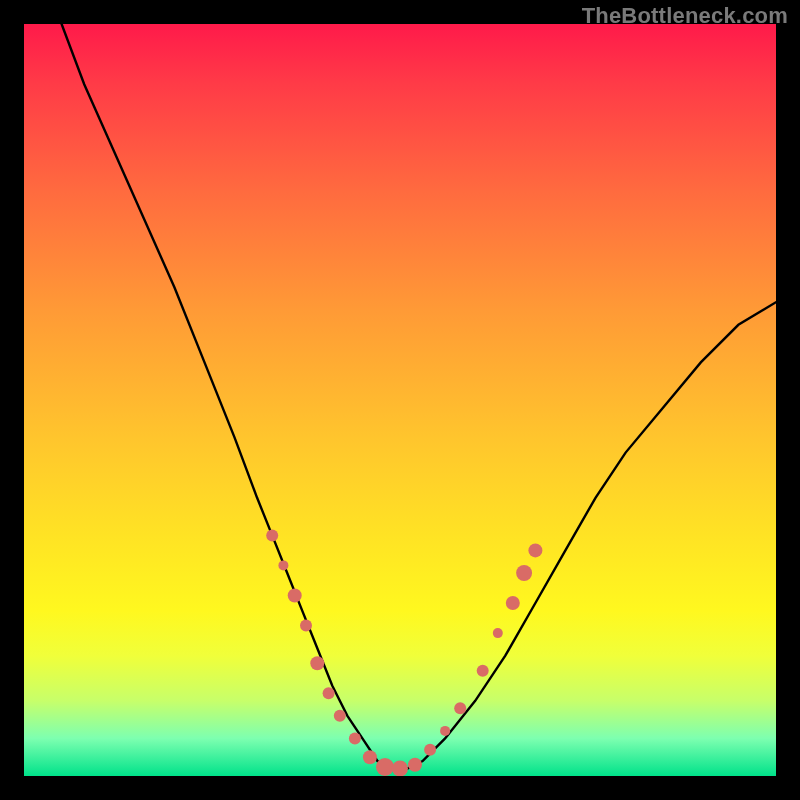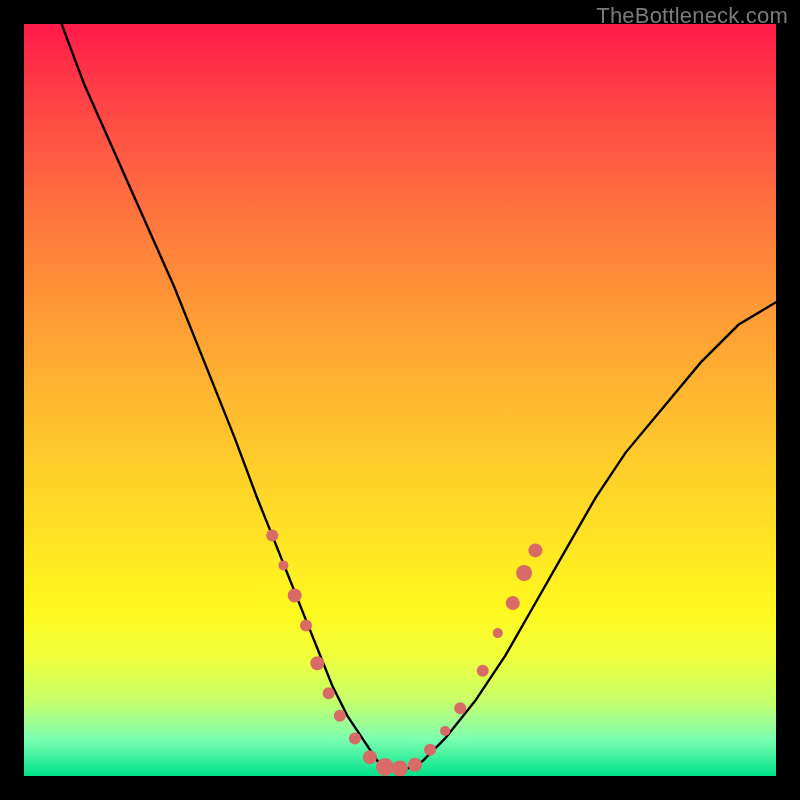--- a/index.html
+++ b/index.html
@@ -29,21 +29,21 @@
       #c7ff6a 90%,
       #7dffb0 95%,
       #00e28a 100%);
   }
   .watermark {
     position: absolute;
     top: 3px;
     right: 12px;
     color: #7a7a7a;
     font-size: 22px;
-    font-weight: 400;
+    font-weight: 700;
     letter-spacing: 0.2px;
     z-index: 5;
   }
   svg.plot {
     position: absolute;
     left: 24px;
     top: 24px;
     width: 752px;
     height: 752px;
     z-index: 2;

